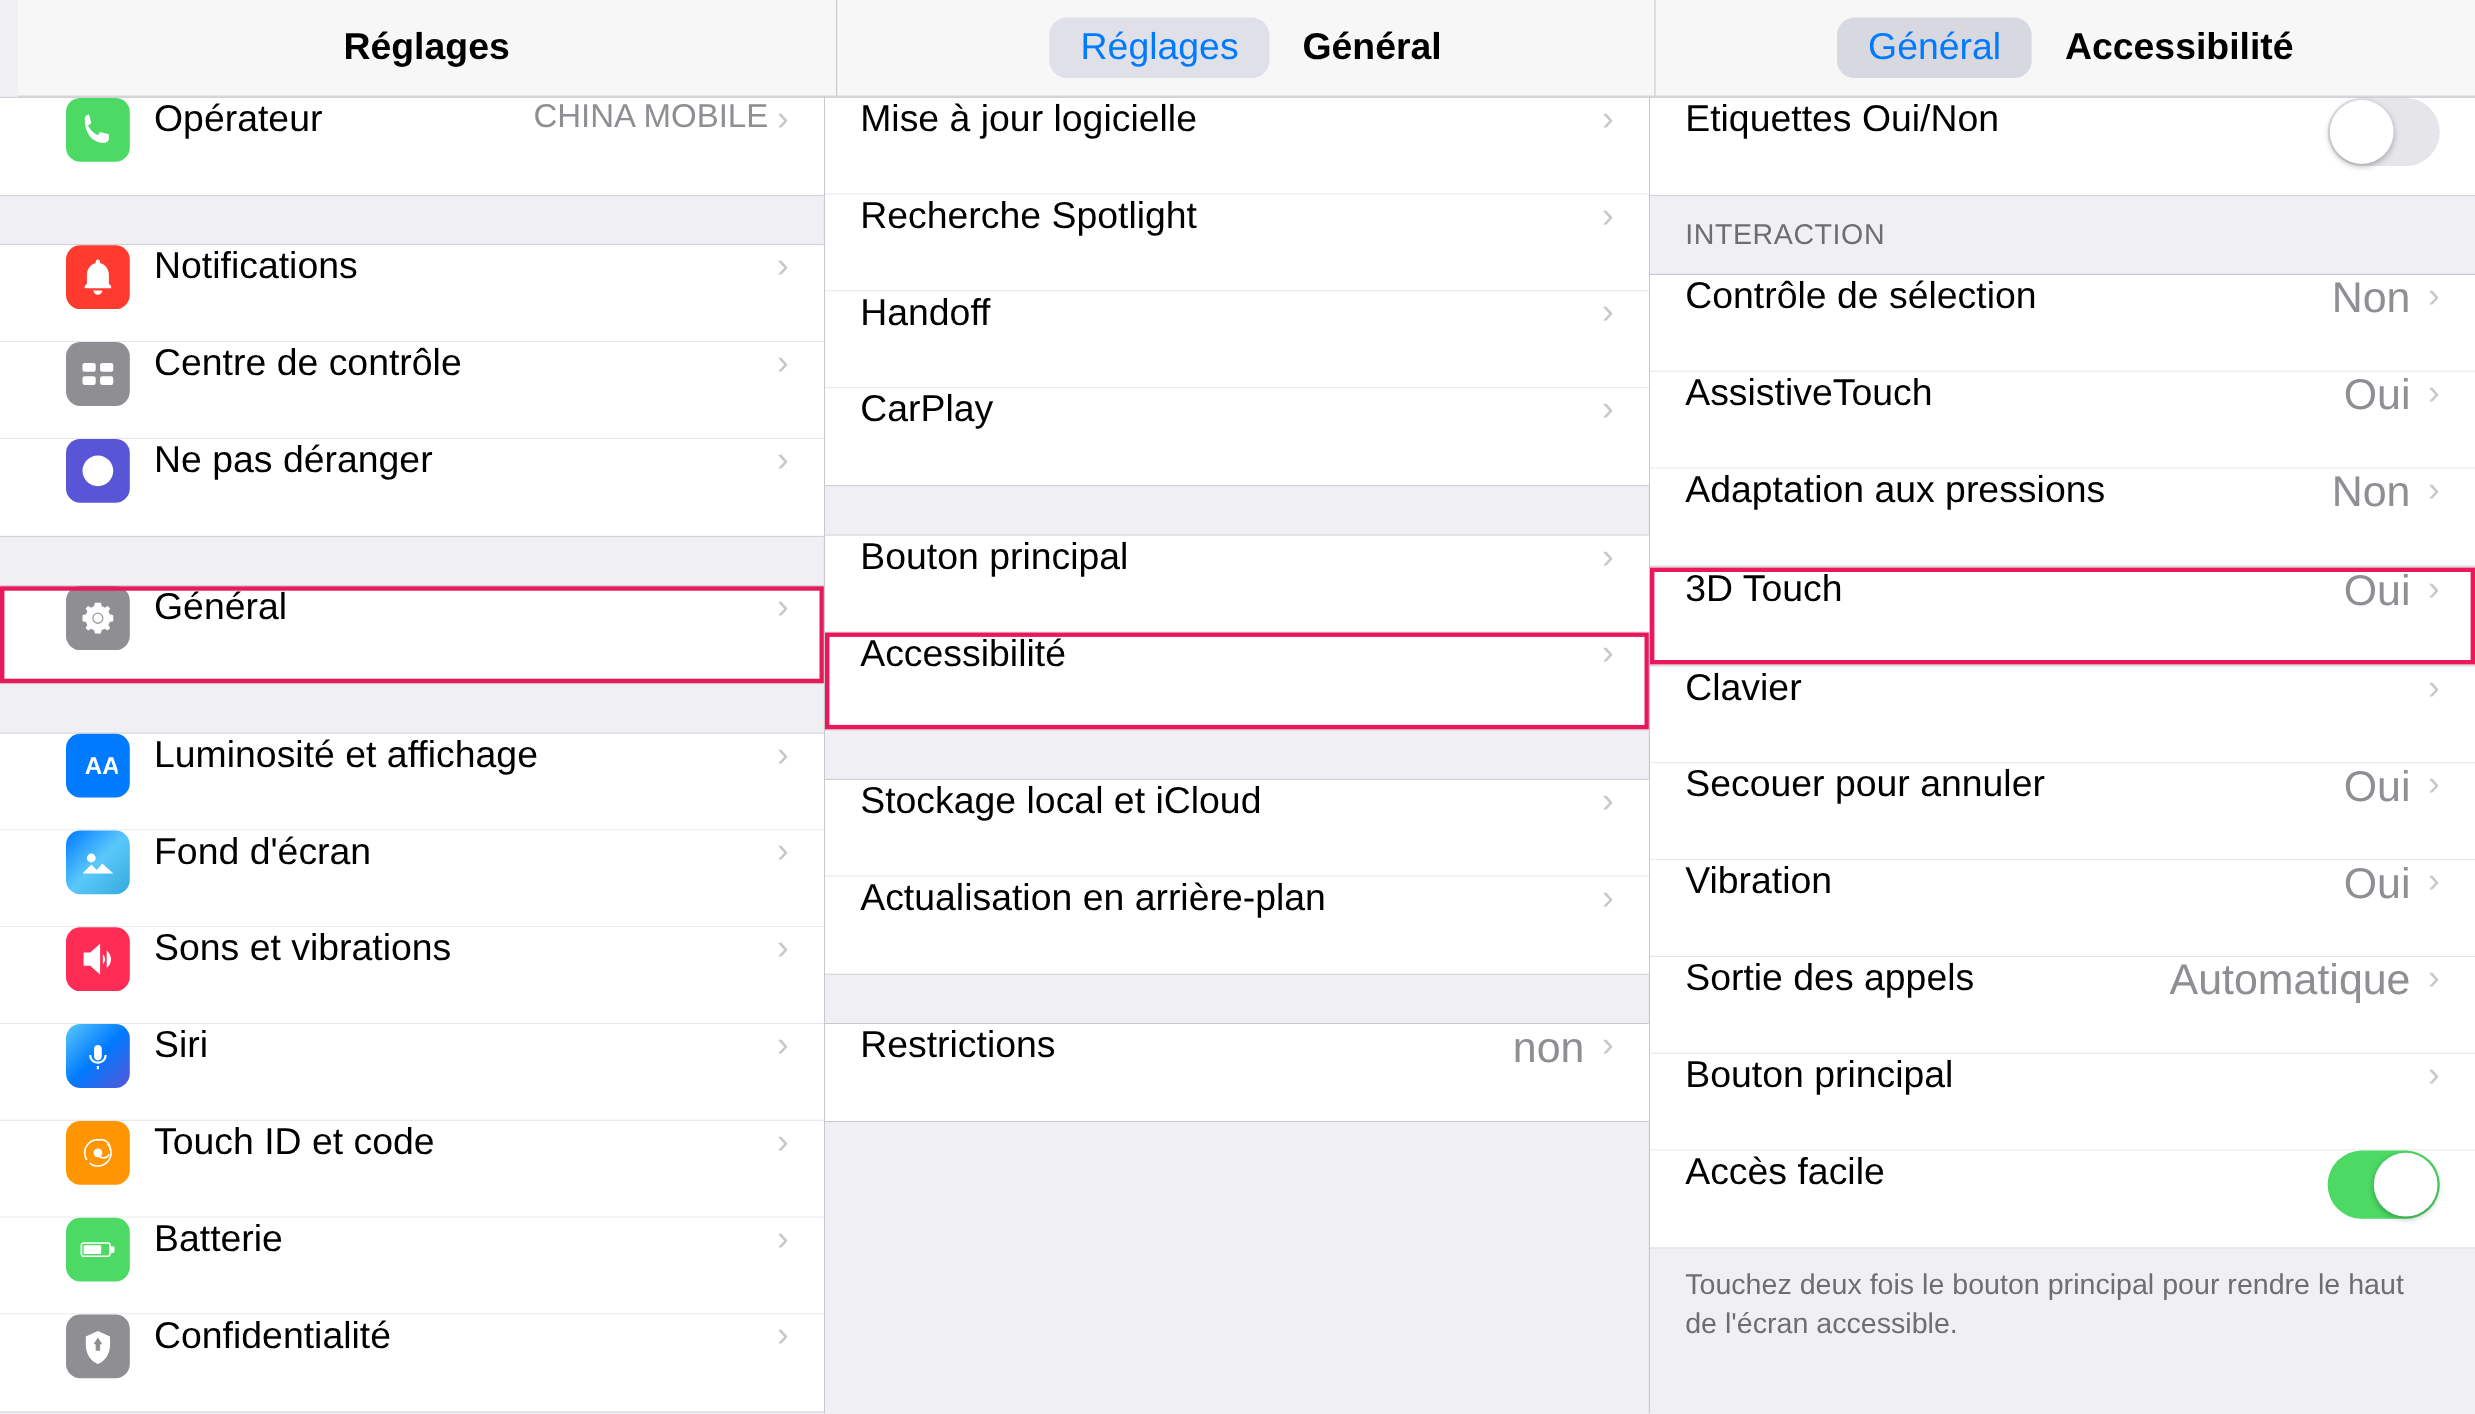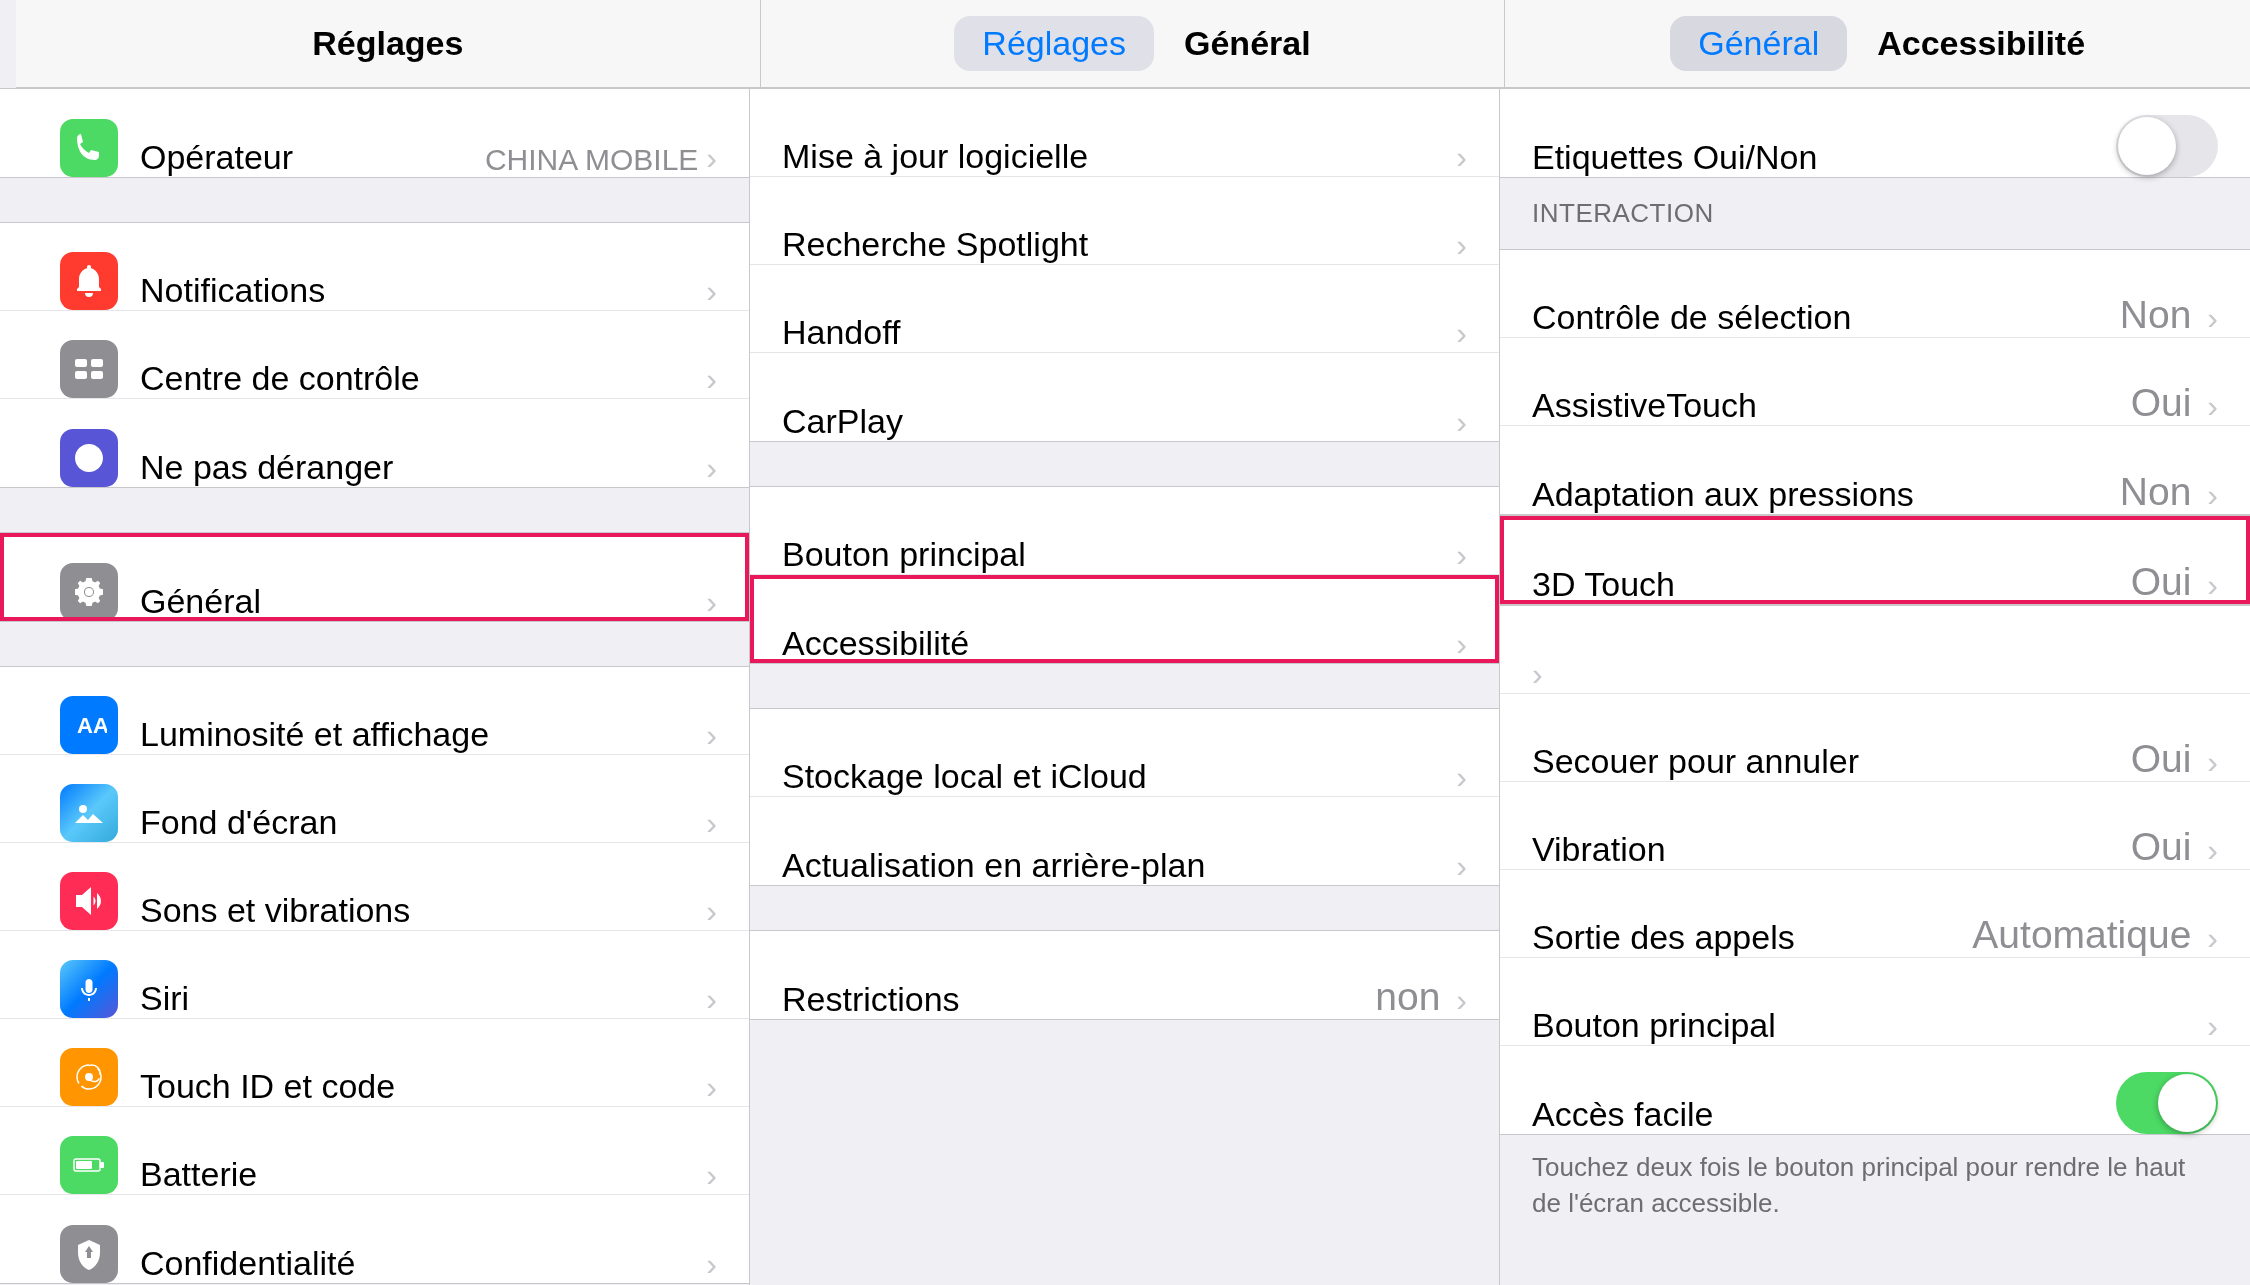--- a/index.html
+++ b/index.html
@@ -74,21 +74,21 @@
     
     .settings-group {
       background: #fff;
       border-top: 1px solid #c8c7cc;
       border-bottom: 1px solid #c8c7cc;
       margin-bottom: 0;
     }
 
     .settings-row {
       display: flex;
-      align-items: flex-end;
+      align-items: flex-start;
       padding: 0 32px;
       height: 88px;
       border-bottom: 1px solid #e5e5ea;
       background: #fff;
       position: relative;
     }
     .settings-row:last-child {
       border-bottom: none;
     }
 
@@ -429,20 +429,21 @@
     <div class="settings-group" style="margin-top:0;">
       <div class="settings-row highlight-box">
         <span class="row-label">3D Touch</span>
         <span class="row-value">Oui</span>
         <span class="chevron">›</span>
       </div>
     </div>
 
     <div class="settings-group">
       <div class="settings-row">
+        <span class="row-label">Clavier</span>
         <span class="chevron">›</span>
       </div>
       <div class="settings-row">
         <span class="row-label">Secouer pour annuler</span>
         <span class="row-value">Oui</span>
         <span class="chevron">›</span>
       </div>
       <div class="settings-row">
         <span class="row-label">Vibration</span>
         <span class="row-value">Oui</span>

